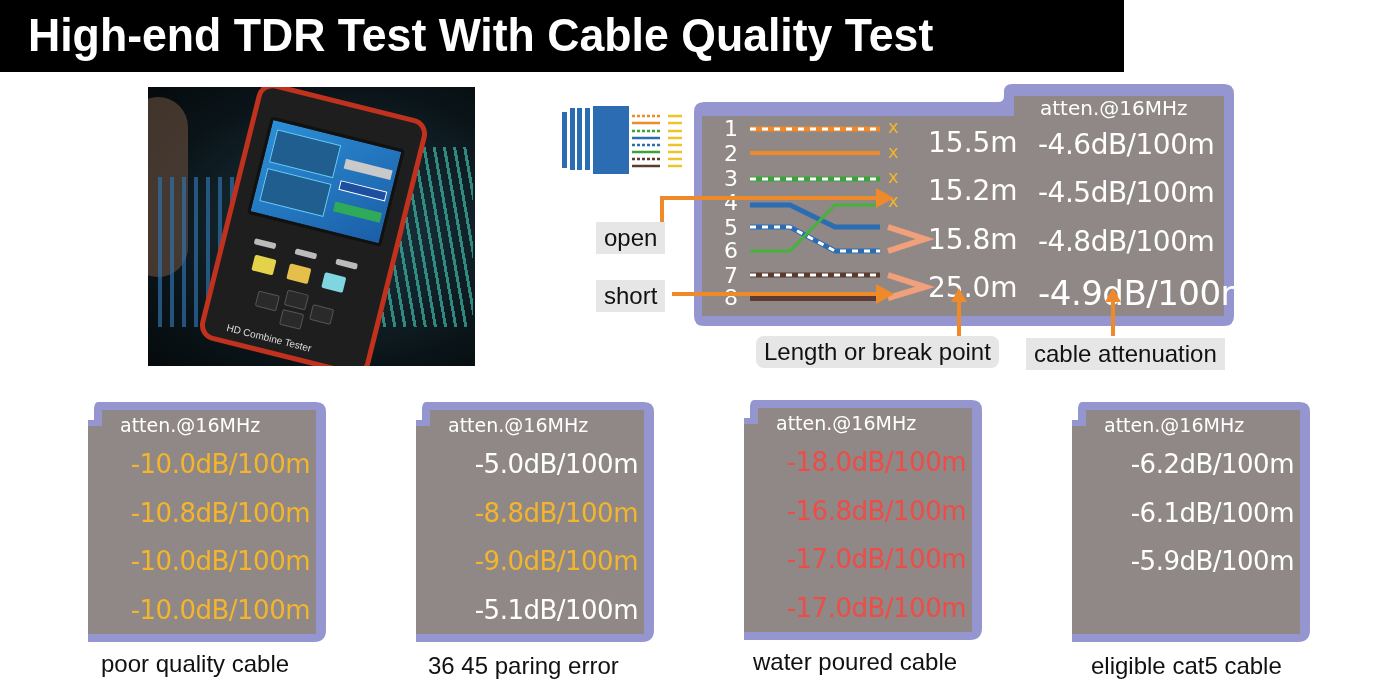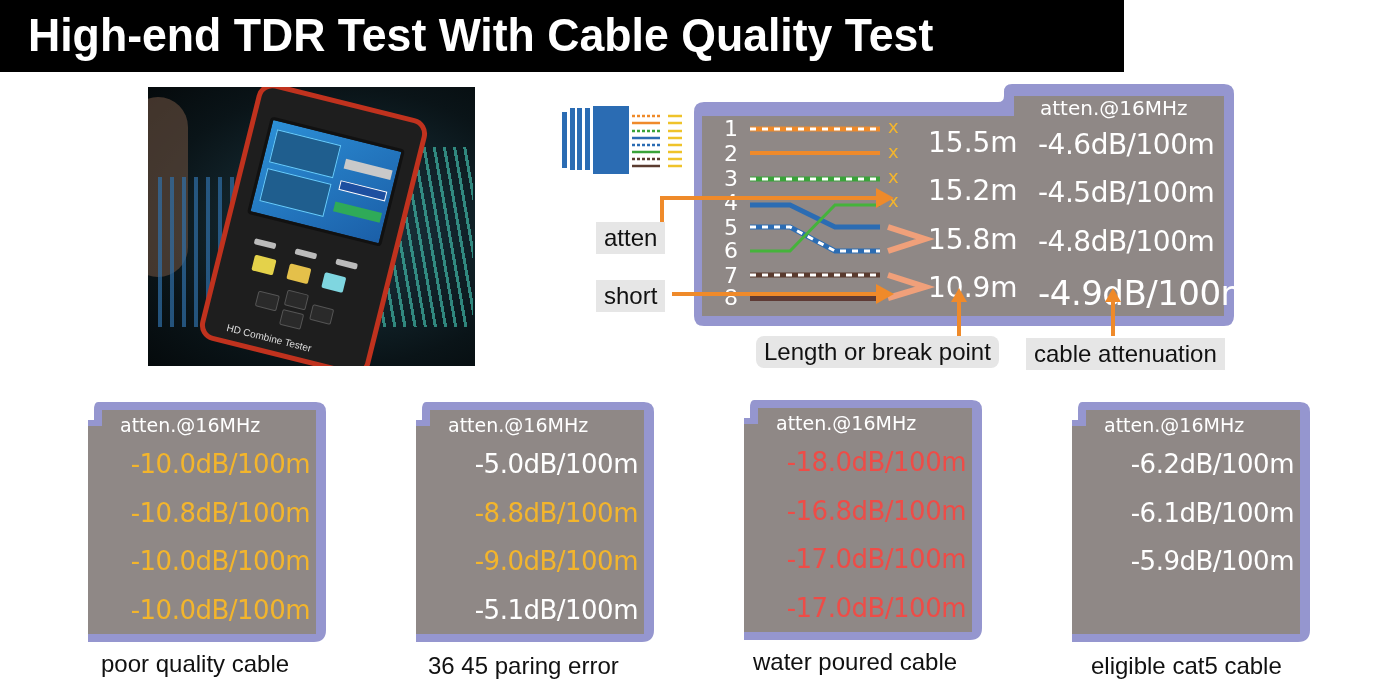--- a/index.html
+++ b/index.html
@@ -136,39 +136,39 @@
 <div class="pin" style="top:287px;">8</div>
 
 <div class="txt" style="left:1040px;top:96px;font-size:20px;">atten.@16MHz</div>
 
 <div class="txt" style="left:928px;top:126px;font-size:28px;">15.5m</div>
 <div class="txt" style="left:1038px;top:128px;font-size:28px;letter-spacing:-0.5px;">-4.6dB/100m</div>
 <div class="txt" style="left:928px;top:174px;font-size:28px;">15.2m</div>
 <div class="txt" style="left:1038px;top:176px;font-size:28px;letter-spacing:-0.5px;">-4.5dB/100m</div>
 <div class="txt" style="left:928px;top:223px;font-size:28px;">15.8m</div>
 <div class="txt" style="left:1038px;top:225px;font-size:28px;letter-spacing:-0.5px;">-4.8dB/100m</div>
-<div class="txt" style="left:928px;top:271px;font-size:28px;">10.9m</div>
+<div class="txt" style="left:928px;top:271px;font-size:28px;">25.0m</div>
 <div class="txt" style="left:1038px;top:273px;font-size:34px;letter-spacing:-0.5px;">-4.9dB/100m</div>
 
 <svg style="position:absolute;left:0;top:0;pointer-events:none;" width="1400" height="700">
   <g stroke="#ef8a2a" stroke-width="4" fill="none">
     <polyline points="662,224 662,198 878,198"></polyline>
     <line x1="672" y1="294" x2="878" y2="294"></line>
     <line x1="959" y1="300" x2="959" y2="336"></line>
     <line x1="1113" y1="300" x2="1113" y2="336"></line>
   </g>
   <g fill="#ef8a2a">
     <polygon points="876,188 894,198 876,208"></polygon>
     <polygon points="876,284 894,294 876,304"></polygon>
     <polygon points="951,302 959,288 967,302"></polygon>
     <polygon points="1105,302 1113,288 1121,302"></polygon>
   </g>
 </svg>
 
-<div class="callout" style="left:596px;top:222px;">atten</div>
+<div class="callout" style="left:596px;top:222px;">open</div>
 <div class="callout" style="left:596px;top:280px;">short</div>
 <div class="callout" style="left:756px;top:336px;border-radius:8px;">Length or break point</div>
 <div class="callout" style="left:1026px;top:338px;">cable attenuation</div>
 
 <div id="examples">
     <div class="box" style="left: 88px; top: 402px;">
       <svg width="240" height="242" style="position:absolute;left:0;top:0;">
         <path d="M10 0 H228 Q238 0 238 10 V228 Q238 240 226 240 H0 V18 H6 V8 Q6 0 10 0 Z" fill="#9596cf"></path>
         <path d="M14 8 H228 V232 H0 V24 H14 Z" fill="#8f8886"></path>
       </svg>

